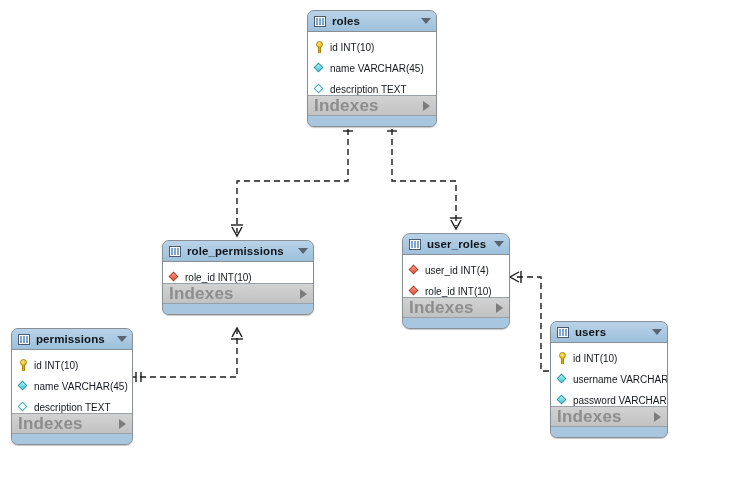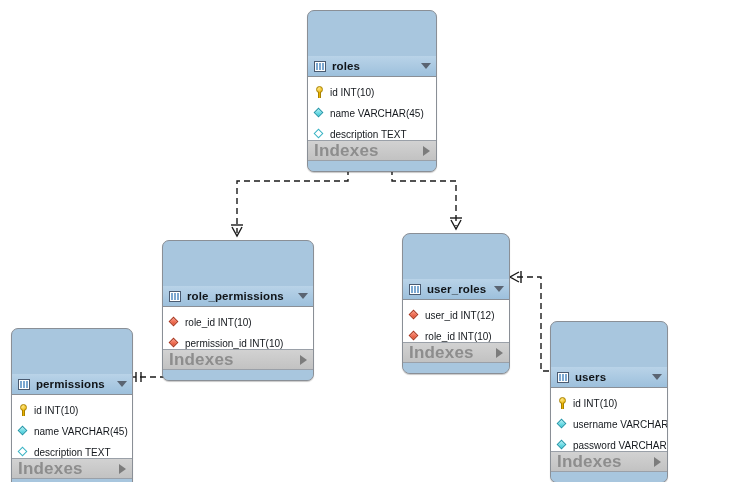--- a/index.html
+++ b/index.html
@@ -42,21 +42,20 @@
     overflow: hidden;
   }
   .tbl-header {
     height: 21px;
     background: linear-gradient(to bottom, #b9d3e8 0%, #9dc0dc 100%);
     border-bottom: 1px solid #8a8f96;
     display: flex;
     align-items: center;
     padding: 0 5px 0 6px;
     box-sizing: border-box;
-    margin-top: 45px;
   }
   .tbl-title {
     font-size: 11.5px;
     font-weight: bold;
     color: #101418;
     margin-left: 6px;
     flex: 1;
     white-space: nowrap;
     letter-spacing: .1px;
   }
@@ -263,42 +262,38 @@
     <div class="tbl-header">
       <span class="tbl-icon"></span>
       <span class="tbl-title">role_permissions</span>
       <span class="caret-down"></span>
     </div>
     <div class="tbl-body">
       <div class="col">
         <span class="mk mk-dia fk"></span>
         <span class="col-label">role_id INT(10)</span>
       </div>
+    </div>
+    <div class="tbl-indexes">
+      <span class="idx-label">Indexes</span>
+      <span class="caret-right"></span>
+    </div>
+    <div class="tbl-footer"></div>
+  </div>
+
+  <div class="tbl" style="left:402px; top:233px; width:108px;border-radius:8px;">
+    <div class="tbl-header">
+      <span class="tbl-icon"></span>
+      <span class="tbl-title">user_roles</span>
+      <span class="caret-down"></span>
+    </div>
+    <div class="tbl-body">
       <div class="col">
         <span class="mk mk-dia fk"></span>
-        <span class="col-label">permission_id INT(10)</span>
-      </div>
-    </div>
-    <div class="tbl-indexes">
-      <span class="idx-label">Indexes</span>
-      <span class="caret-right"></span>
-    </div>
-    <div class="tbl-footer"></div>
-  </div>
-
-  <div class="tbl" style="left:402px; top:233px; width:108px;border-radius:8px;">
-    <div class="tbl-header">
-      <span class="tbl-icon"></span>
-      <span class="tbl-title">user_roles</span>
-      <span class="caret-down"></span>
-    </div>
-    <div class="tbl-body">
-      <div class="col">
-        <span class="mk mk-dia fk"></span>
-        <span class="col-label">user_id INT(12)</span>
+        <span class="col-label">user_id INT(4)</span>
       </div>
       <div class="col">
         <span class="mk mk-dia fk"></span>
         <span class="col-label">role_id INT(10)</span>
       </div>
     </div>
     <div class="tbl-indexes">
       <span class="idx-label">Indexes</span>
       <span class="caret-right"></span>
     </div>

